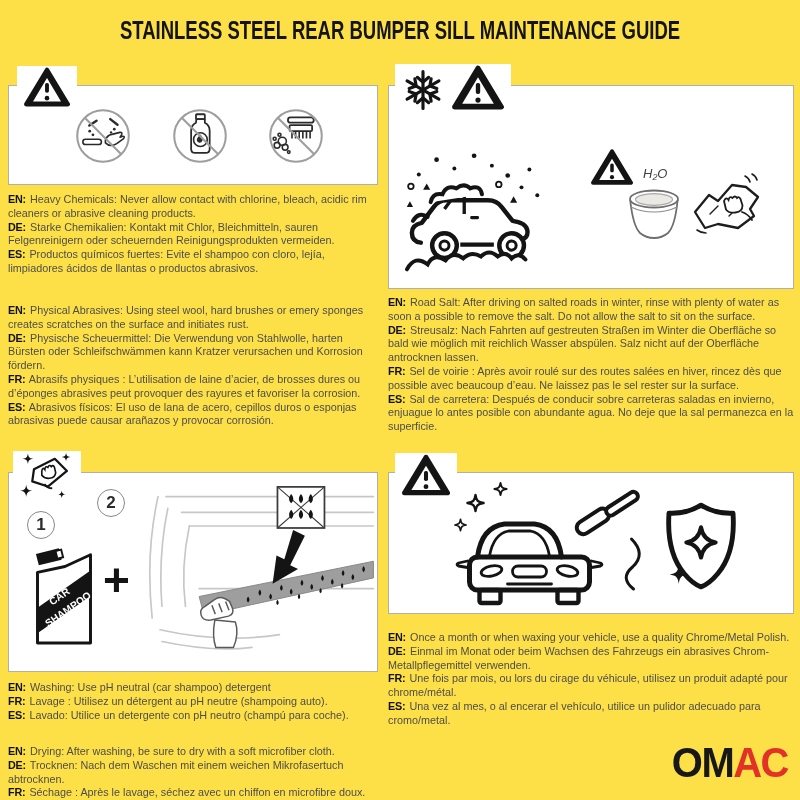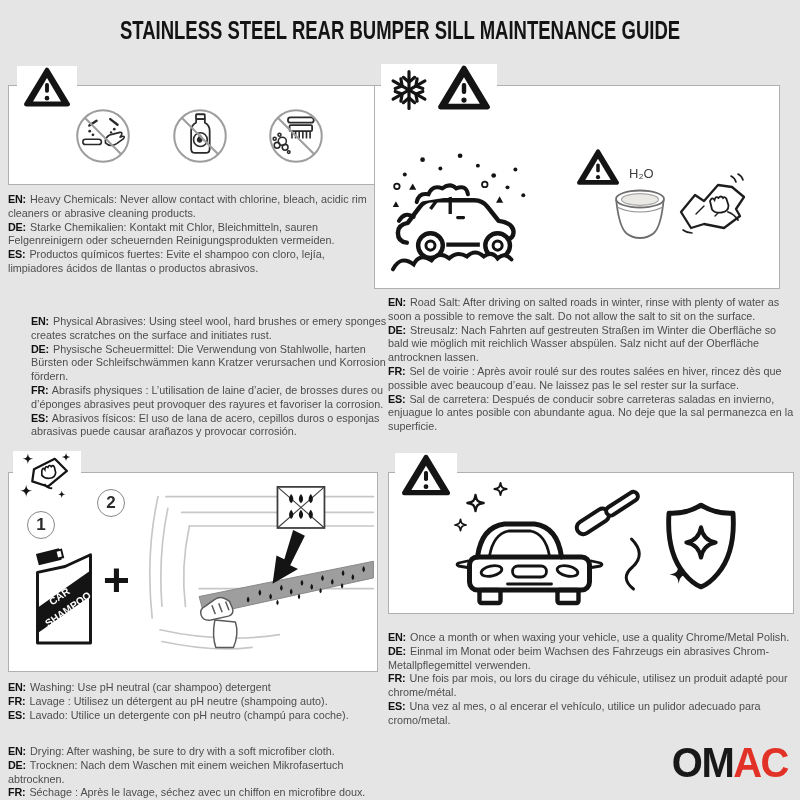--- a/index.html
+++ b/index.html
@@ -1,27 +1,27 @@
 <!DOCTYPE html>
 <html><head>
 <meta charset="utf-8">
 <style>
   html,body{margin:0;padding:0;background:#fff;}
   body{width:800px;height:800px;font-family:"Liberation Sans",sans-serif;position:relative;overflow:hidden;}
-  .page{position:absolute;inset:0;background:#e5e5e5;}
+  .page{position:absolute;inset:0;background:#fde047;}
   .title{position:absolute;top:16px;left:0;width:800px;text-align:center;font-size:25px;font-weight:900;color:#141414;letter-spacing:0;white-space:nowrap;transform:scaleX(0.74);transform-origin:center;}
   .box{position:absolute;border:1px solid #b0b0b0;background:#fff;}
   .b1{left:8px;top:85px;width:368px;height:98px;}
-  .b2{left:374px;top:85px;width:404px;height:202px;}
+  .b2{left:388px;top:85px;width:404px;height:202px;font-style:italic;}
   .b3{left:8px;top:472px;width:368px;height:198px;}
   .b4{left:388px;top:472px;width:404px;height:140px;}
   .corner{position:absolute;background:#fff;padding:0 7px;display:flex;align-items:flex-end;gap:8px;}
   .tb{position:absolute;font-size:10.8px;line-height:13.8px;color:#4d4d4d;}
   .t1{left:8px;top:193px;width:370px;}
-  .t2{left:8px;top:315px;width:370px;margin-left:23px;}
+  .t2{left:8px;top:304px;width:370px;}
   .t3{left:388px;top:296px;width:406px;}
   .t4{left:8px;top:681px;width:370px;}
   .t5{left:8px;top:745px;width:370px;}
   .t6{left:388px;top:631px;width:406px;}
   .row{margin:0;}
   .row b{color:#111;font-weight:700;letter-spacing:-0.2px;padding-right:1px;}
   .prohib{position:absolute;top:21px;}
   .stepnum{position:absolute;width:26px;height:26px;border:1.4px solid #888;border-radius:50%;color:#2c2c2c;font-size:17px;font-weight:600;display:flex;align-items:center;justify-content:center;background:#fff;}
   .plus{position:absolute;font-size:46px;font-weight:800;color:#141414;line-height:1;}
   .h2o{position:absolute;font-size:13px;color:#3f3f3f;}

